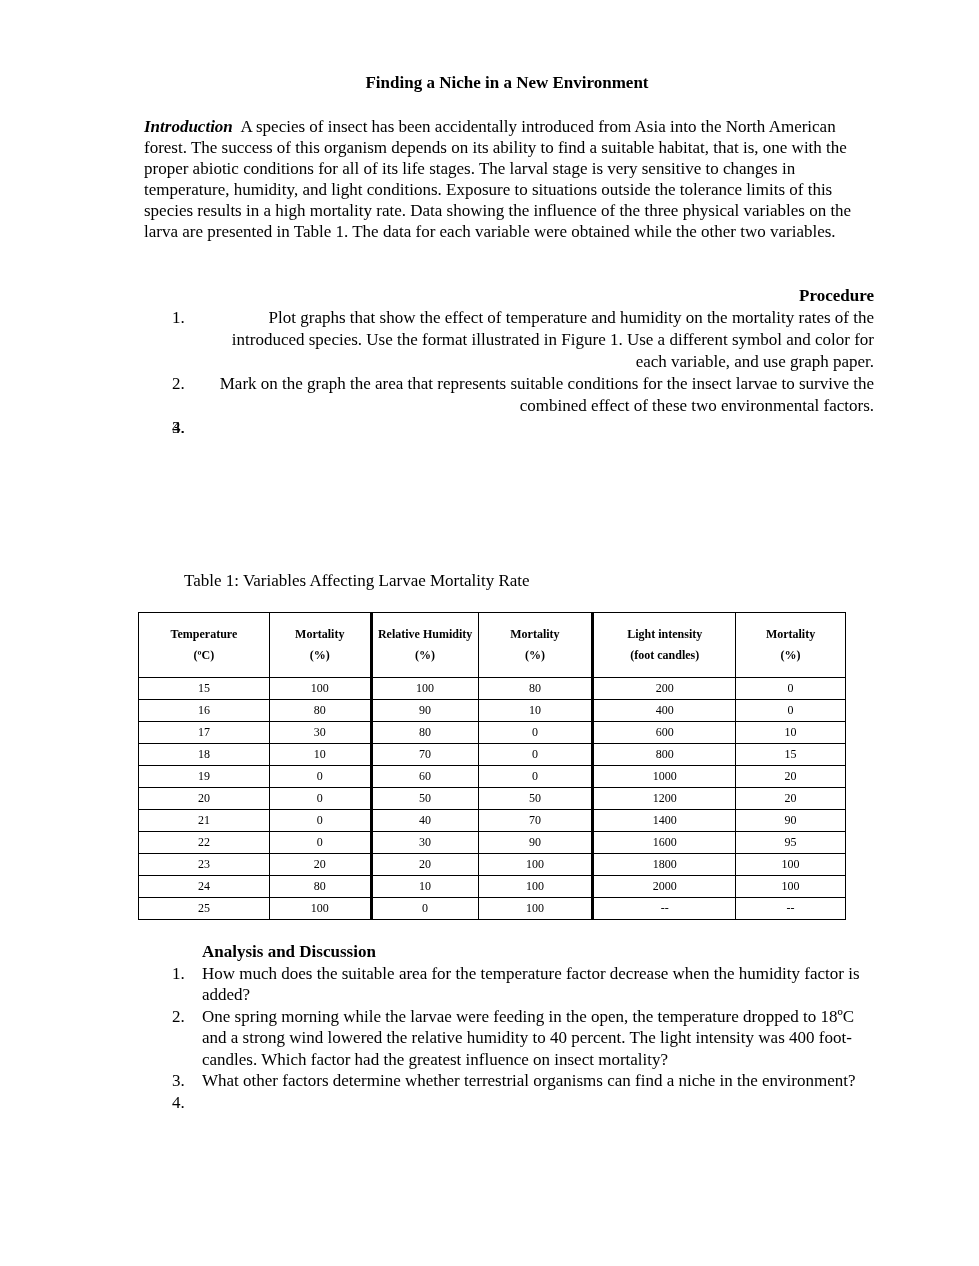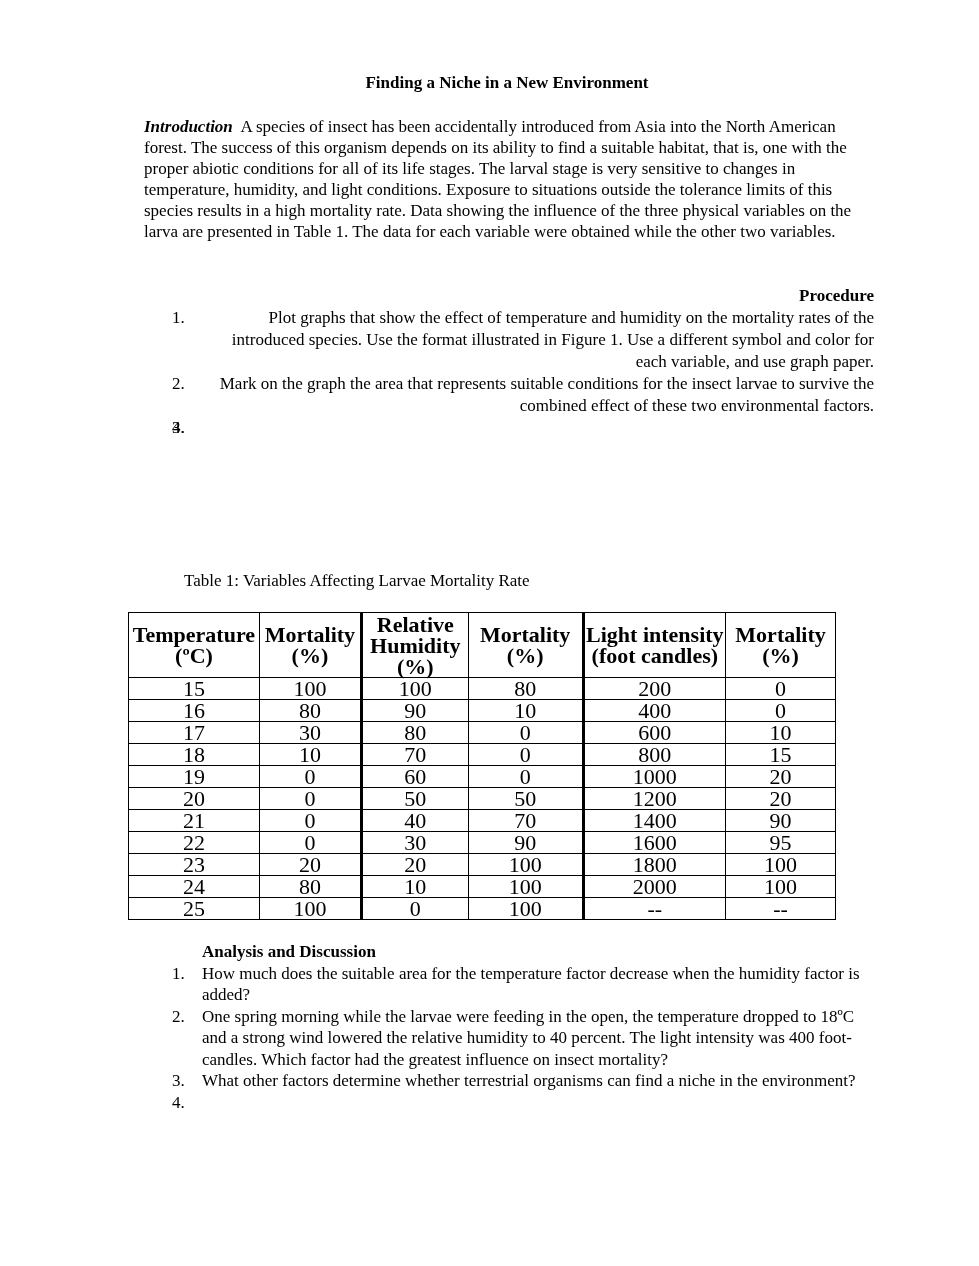--- a/index.html
+++ b/index.html
@@ -7,21 +7,21 @@
   .page { position: absolute; left: 0; top: 0; width: 979px; height: 1046px; }
   .title { position: absolute; top: 73px; left: 0; width: 1014px; text-align: center; font-weight: bold; font-size: 17px; }
   .intro { position: absolute; top: 116px; left: 144px; width: 730px; line-height: 21px; }
   .intro b { font-weight: bold; font-style: italic; }
   .proc { position: absolute; top: 285px; left: 144px; width: 730px; line-height: 22px; text-align: right; }
   .proc .head, .analysis .head { padding-left: 58px; font-weight: bold; }
   ol.list { margin: 0; padding: 0; list-style: none; }
   ol.list li { position: relative; padding-left: 58px; }
   ol.list li .num { position: absolute; left: 28px; top: 0; }
   .table-title { position: absolute; top: 571px; left: 144px; font-weight: normal; margin-left: 40px; }
-  table.data { position: absolute; top: 612px; left: 128px; width: 708px; border-collapse: collapse; font-size: 22px; }
+  table.data { position: absolute; top: 612px; left: 138px; width: 708px; border-collapse: collapse; font-size: 12px; }
   table.data th, table.data td { border: 1px solid #000; text-align: center; padding: 0; }
   table.data th { font-weight: bold; height: 64px; line-height: 21px; }
   table.data td { height: 21px; line-height: 21px; }
   table.data .thick { border-right: 3px solid #000; }
   .analysis { position: absolute; top: 941px; left: 144px; width: 730px; line-height: 21.5px; }
 </style>
 </head>
 <body>
 
 <div class="page">

